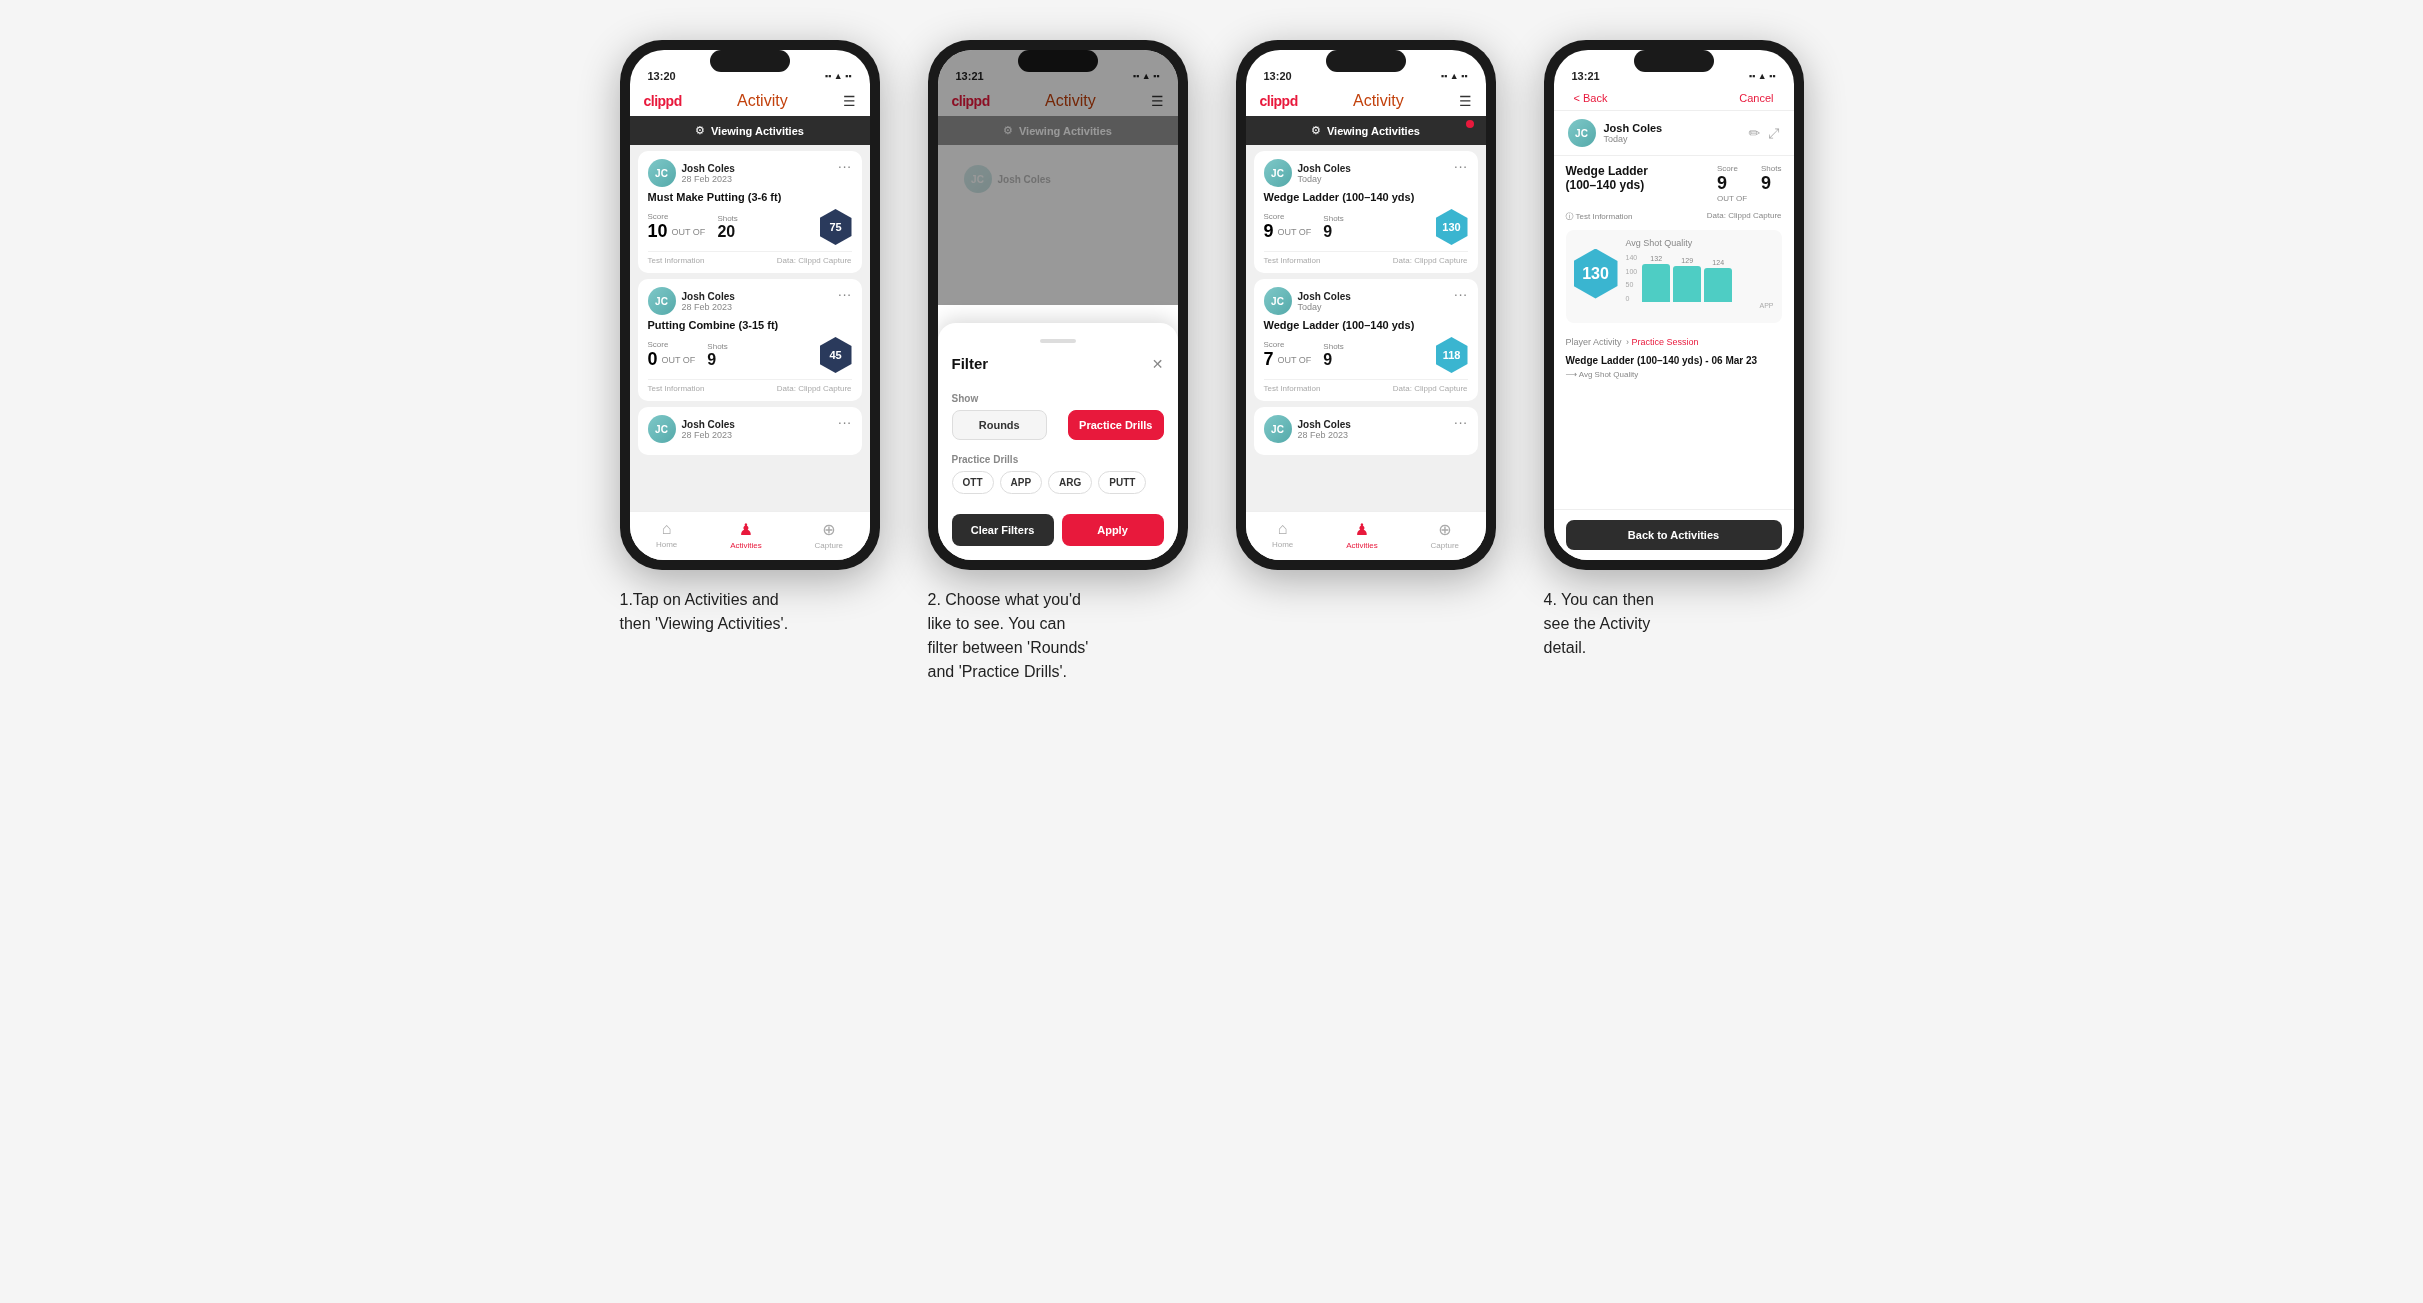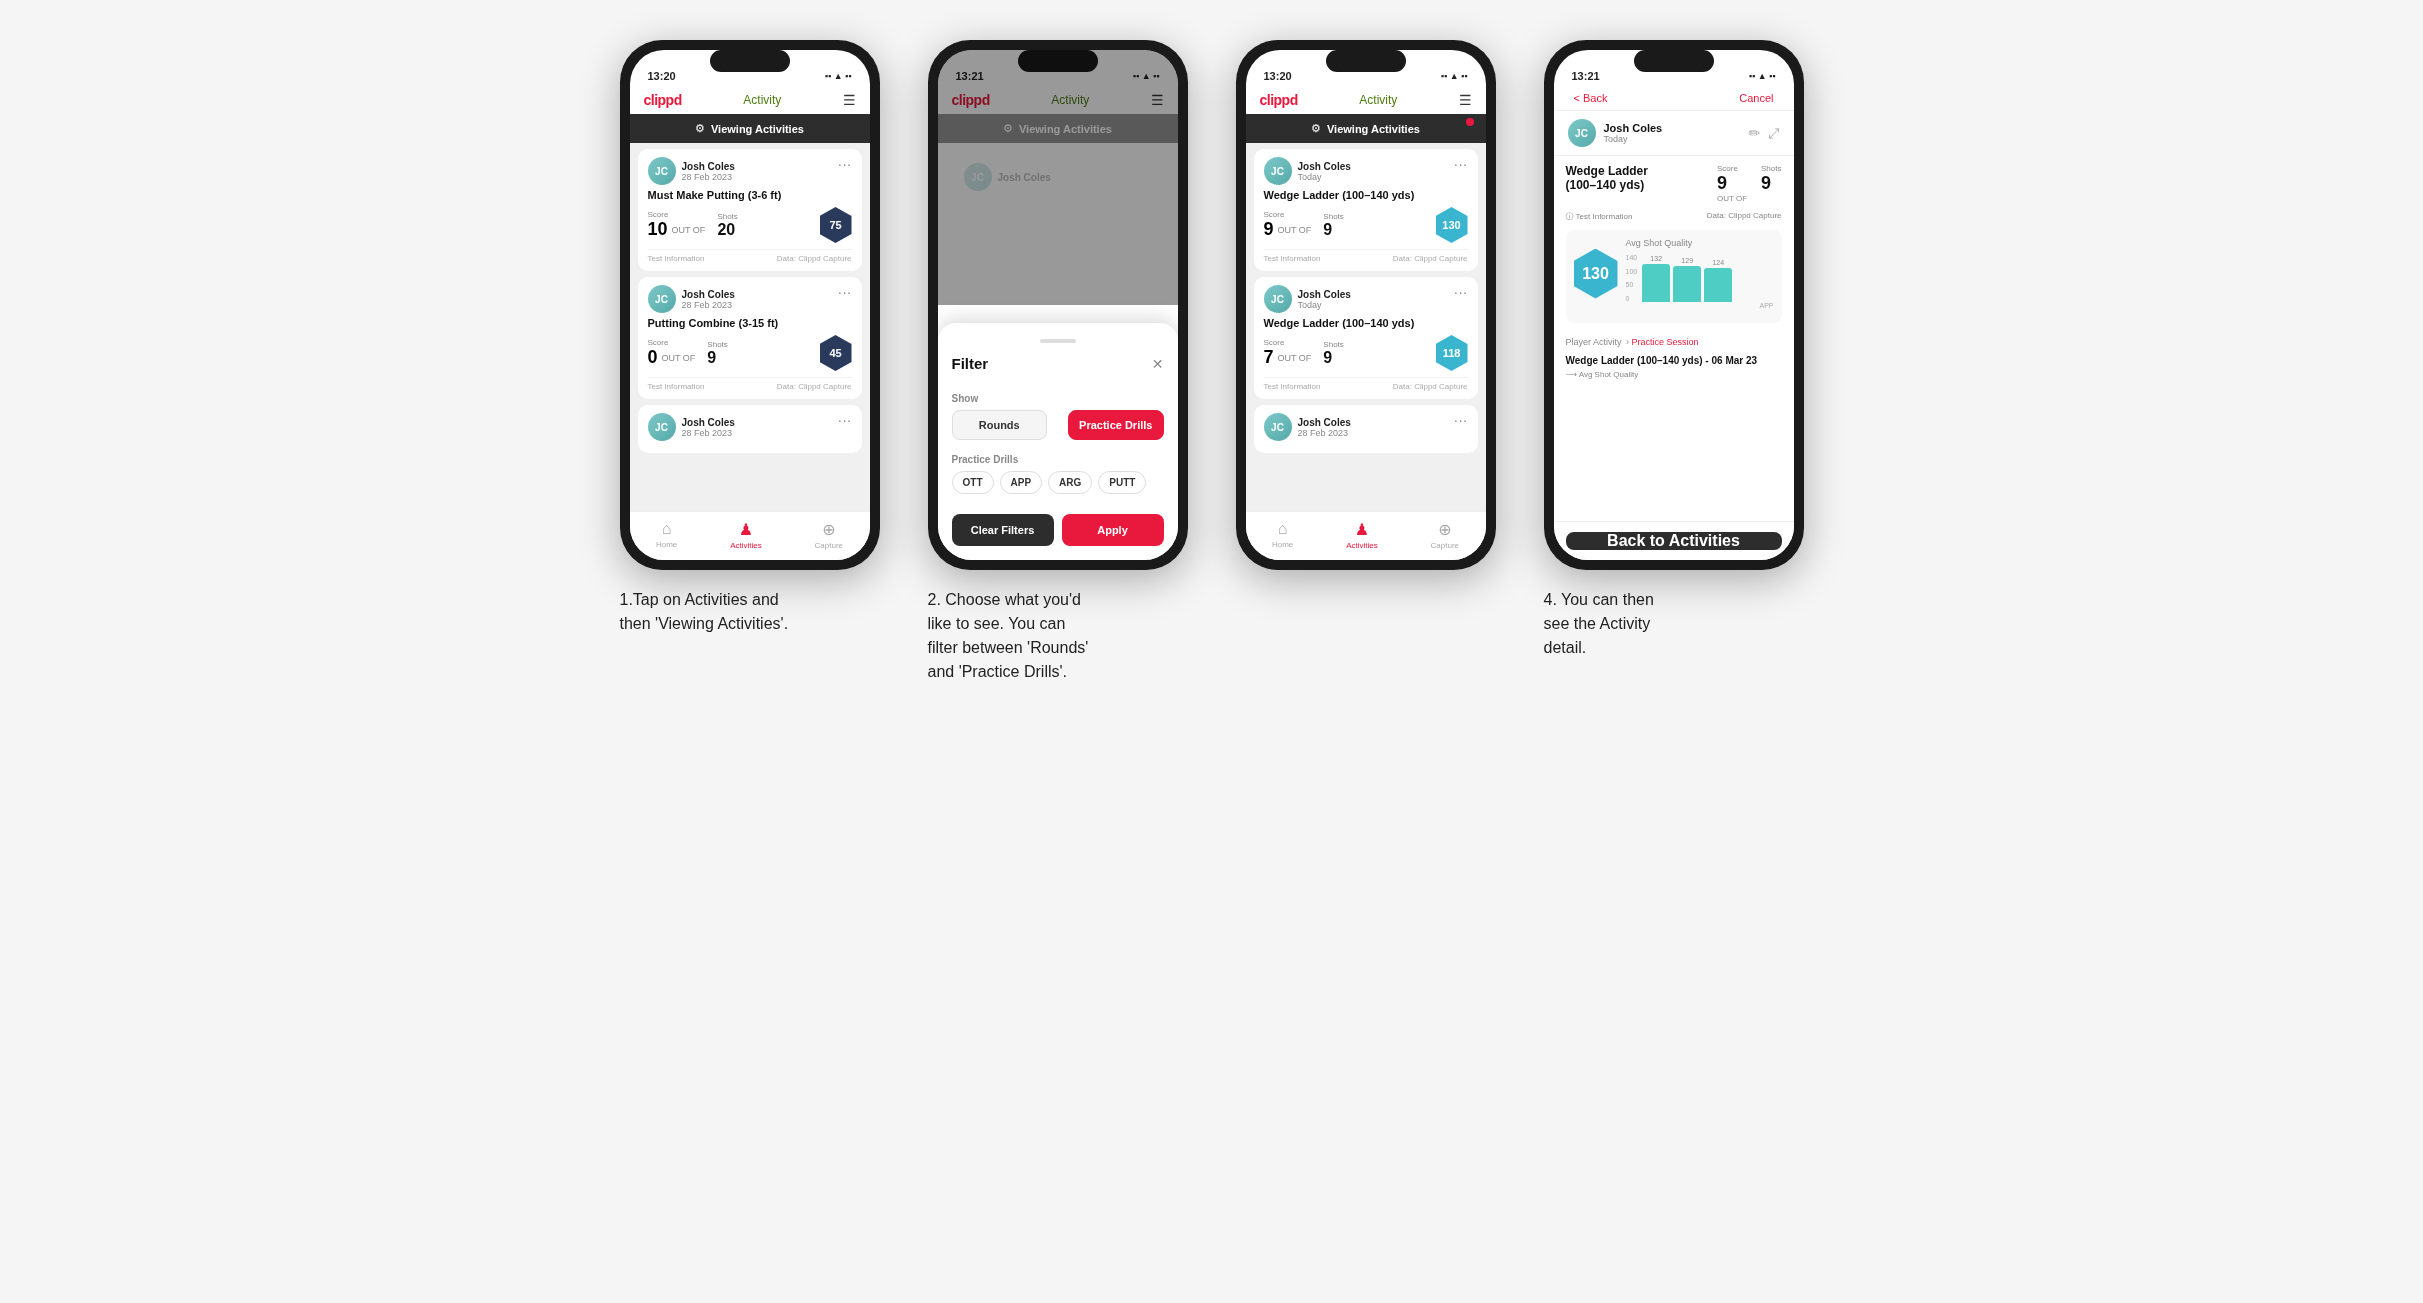--- a/index.html
+++ b/index.html
@@ -77,21 +77,21 @@
       padding: 6px 14px;
       background: #fff;
       flex-shrink: 0;
     }
     .app-logo {
       font-size: 14px;
       font-weight: 800;
       color: #e8193c;
       letter-spacing: -0.5px;
     }
-    .app-title { font-size: 12px; color: #4d7c0f; font-weight: 500; }
+    .app-title { font-size: 16px; color: #c2410c; font-weight: 500; }
     .hamburger { font-size: 14px; color: #333; }
     
     .viewing-banner {
       background: #2d2d2d;
       display: flex;
       align-items: center;
       justify-content: center;
       gap: 6px;
       padding: 8px;
       position: relative;
@@ -353,22 +353,23 @@
     .bottom-bar {
       padding: 10px 12px;
       background: #fff;
       border-top: 1px solid #eee;
       flex-shrink: 0;
     }
     .back-to-activities {
       background: #2d2d2d;
       color: #fff;
       text-align: center;
+      padding: 9px;
       border-radius: 8px;
-      font-size: 16px;
+      font-size: 11px;
       font-weight: 600;
     }
     .score-row { display: flex; align-items: center; gap: 4px; }
     .score-num { font-size: 18px; font-weight: 800; }
     .outof-text { font-size: 9px; color: #888; }
     
     .screen-dim {
       position: absolute;
       top: 0; left: 0; right: 0;
       height: 50%;

